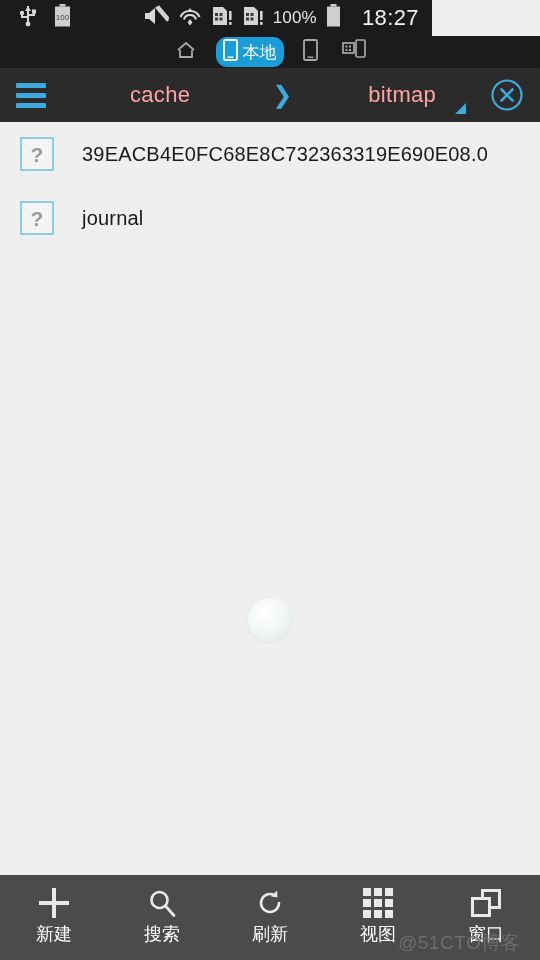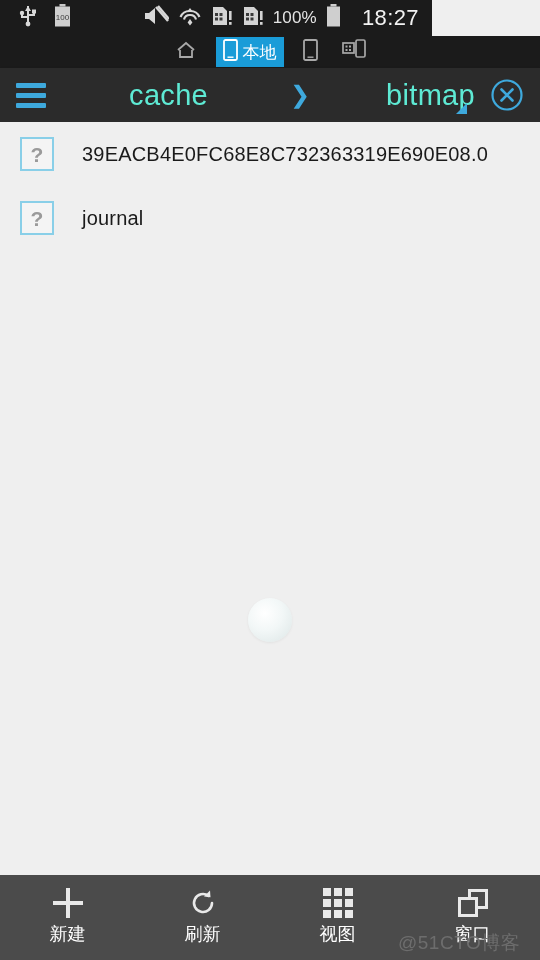--- a/index.html
+++ b/index.html
@@ -25,36 +25,36 @@
   .sb-pct { font-size:17px; color:#e4e4e4; letter-spacing:.2px; }
   .sb-clock { font-size:22px; color:#f2f2f2; letter-spacing:.4px; margin-left:12px; }
 
   
   .tabstrip {
     position:absolute; left:0; top:36px; width:540px; height:32px;
     background:#1b1b1b;
     display:flex; align-items:center; justify-content:center; gap:14px;
   }
   .tab-btn { display:flex; align-items:center; gap:5px; padding:2px 5px; }
-  .tab-btn.active { background:#1a9cd8; padding:2px 7px; border-radius:0; }
+  .tab-btn.active { background:#1a9cd8; padding:2px 7px; border-radius:11px; }
   .tab-label { font-size:17px; color:#7fd4f2; line-height:1; }
   .tab-btn.active .tab-label { color:#ffffff; }
 
   
   .toolbar {
     position:absolute; left:0; top:68px; width:540px; height:54px;
     background:#2b2b2b;
     display:flex; align-items:center;
     box-shadow:0 2px 3px rgba(0,0,0,.35);
   }
   .hamburger { width:62px; display:flex; flex-direction:column; align-items:center; gap:5px; }
   .hamburger i { display:block; width:30px; height:5px; background:#3ea9dd; border-radius:1px; }
   .crumbs { flex:1; display:flex; align-items:center; height:100%; position:relative; }
   .crumb {
-    color:#5eead4; font-size:29px; letter-spacing:.3px;
+    color:#fca5a5; font-size:22px; letter-spacing:.3px;
   }
   .crumb-1 { margin-left:68px; }
   .crumb-sep { color:#3ea9dd; font-size:24px; margin-left:82px; font-weight:300; }
   .crumb-2 { margin-left:76px; }
   .crumb-marker {
     position:absolute; right:8px; bottom:8px;
     width:0; height:0;
     border-left:11px solid transparent;
     border-bottom:11px solid #3ea9dd;
   }
@@ -286,20 +286,29 @@
 
   <div class="bottombar">
 
     <div class="bb-item">
       <span class="bb-ico">
         <span class="ico-plus"></span>
       </span>
       <span class="bb-label">新建</span>
     </div>
 
+    <div class="bb-item">
+      <span class="bb-ico">
+        <svg width="30" height="30" viewBox="0 0 30 30">
+          <circle cx="12.5" cy="12" r="8" stroke="#e9e9e9" stroke-width="2.6" fill="none"></circle>
+          <path d="M18.5 18 L27 27.5" stroke="#e9e9e9" stroke-width="2.8" stroke-linecap="round"></path>
+        </svg>
+      </span>
+      <span class="bb-label">搜索</span>
+    </div>
 
     <div class="bb-item">
       <span class="bb-ico">
         <svg width="30" height="30" viewBox="0 0 30 30">
           <path d="M24 15 A9 9 0 1 1 20.5 7.9" stroke="#e9e9e9" stroke-width="2.6" fill="none" stroke-linecap="round"></path>
           <path d="M22 2.5 L22.5 9.2 L16 8.6 Z" fill="#e9e9e9"></path>
         </svg>
       </span>
       <span class="bb-label">刷新</span>
     </div>

